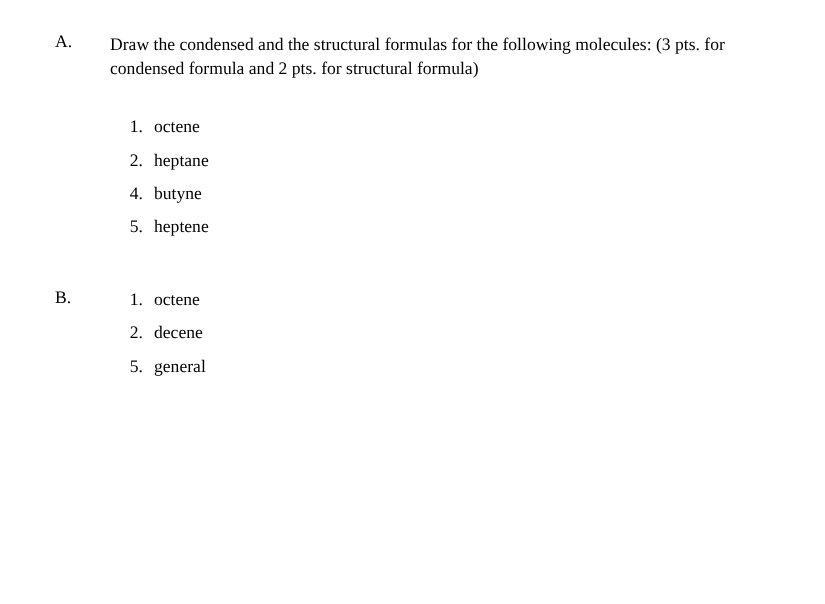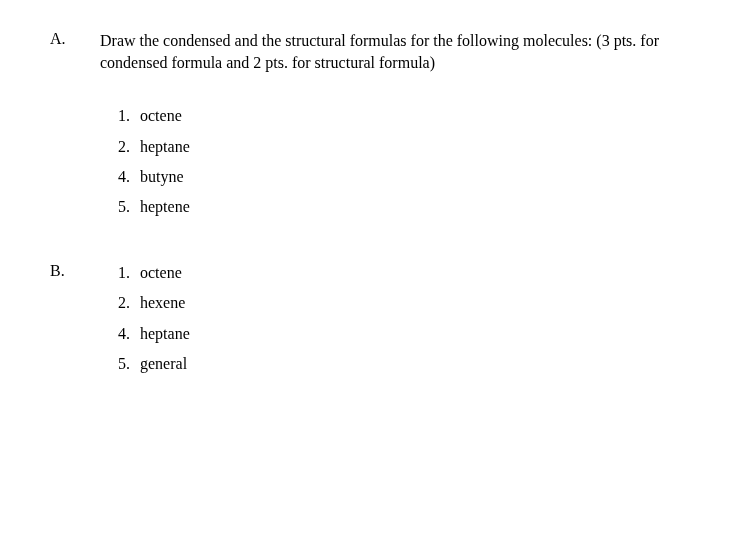--- a/index.html
+++ b/index.html
@@ -75,25 +75,21 @@
 <div class="section">
   <div class="section-label">B.</div>
   <div class="section-content">
     <ol class="item-list">
       <li>
         <span class="item-number">1.</span>
         <span>octene</span>
       </li>
       <li>
         <span class="item-number">2.</span>
-        <span>hexene</span>
-      </li>
-      <li>
-        <span class="item-number">4.</span>
-        <span>heptane</span>
+        <span>decene</span>
       </li>
       <li>
         <span class="item-number">5.</span>
         <span>general</span>
       </li>
     </ol>
   </div>
 </div>
 
 </body></html>

